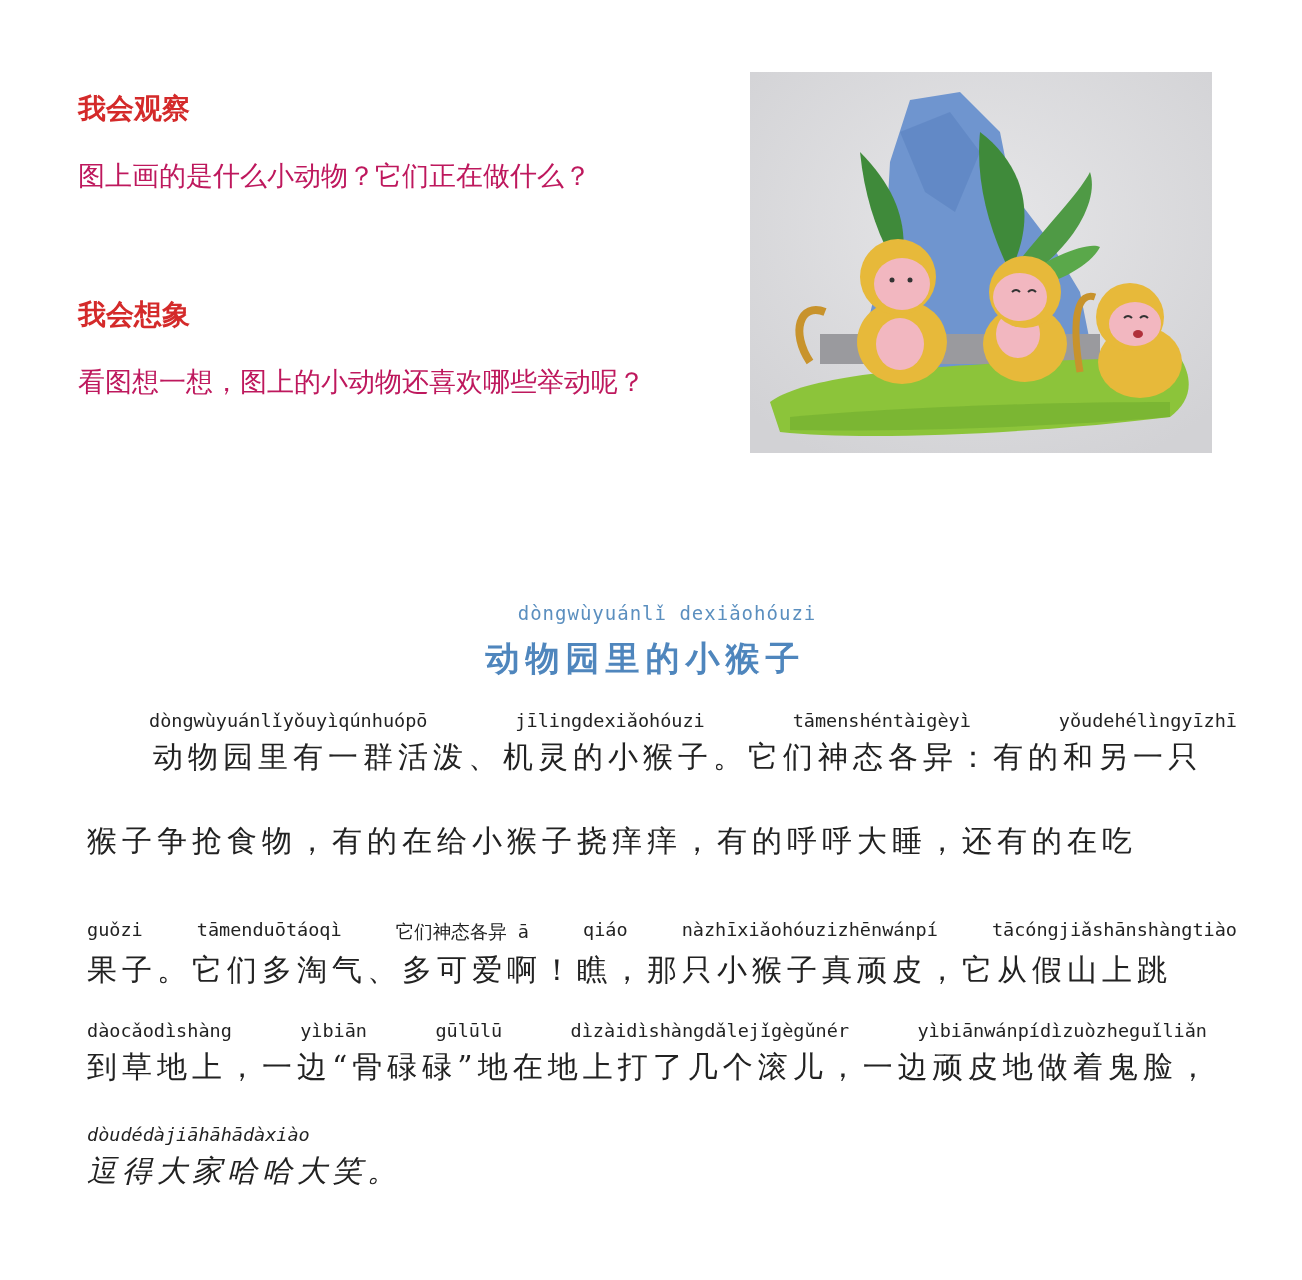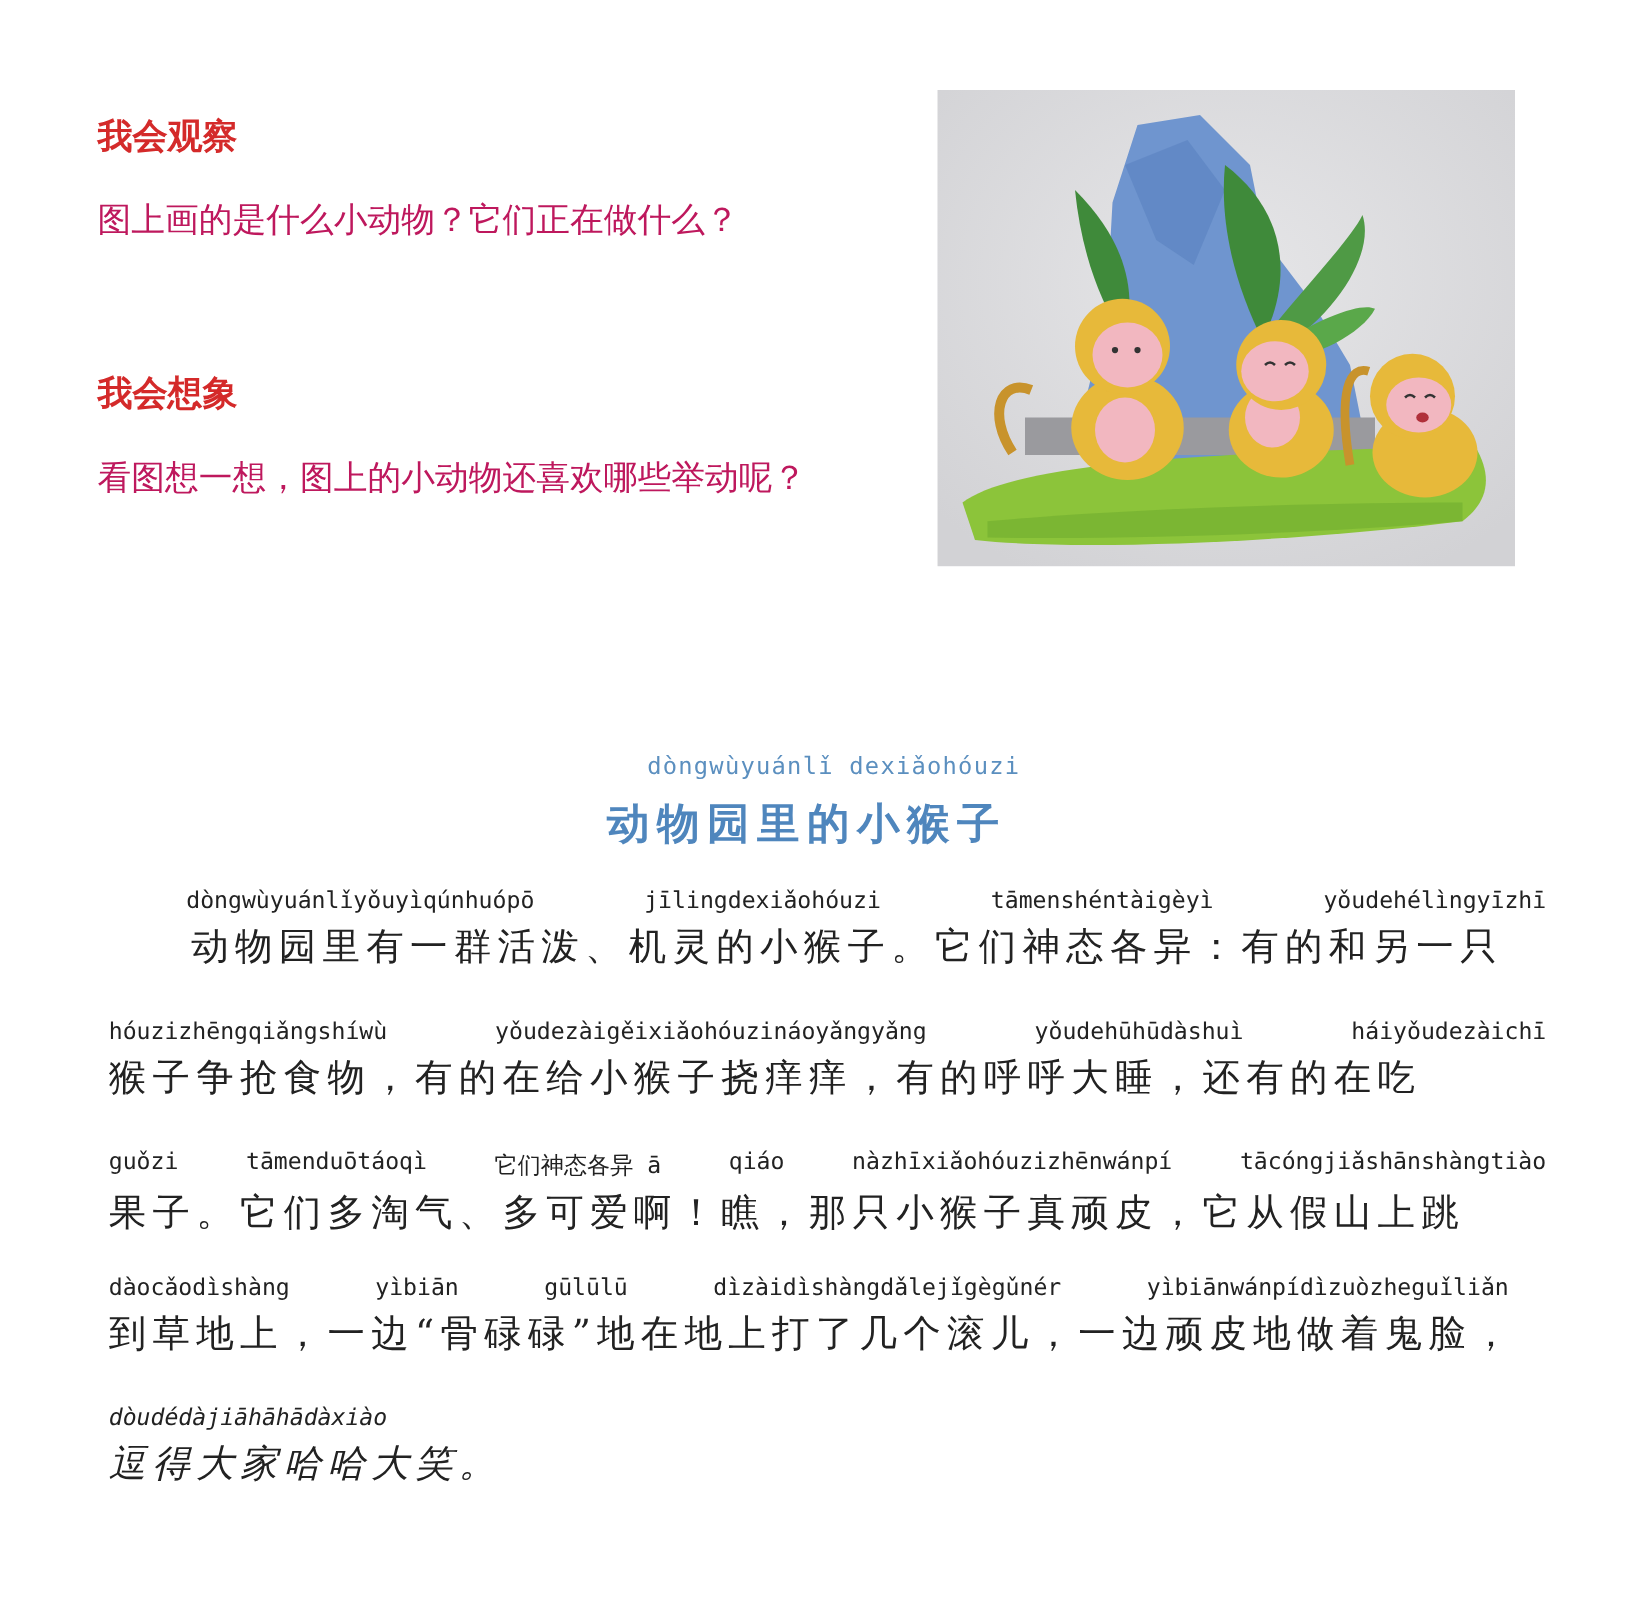--- a/index.html
+++ b/index.html
@@ -85,26 +85,20 @@
   <div class="py">
     <span>dòngwùyuánlǐyǒuyìqúnhuópō</span>
     <span>jīlingdexiǎohóuzi</span>
     <span>tāmenshéntàigèyì</span>
     <span>yǒudehélìngyīzhī</span>
   </div>
   <div class="hz">动物园里有一群活泼、机灵的小猴子。它们神态各异：有的和另一只</div>
 </div>
 
 <div class="line" style="top:815px;">
-  <div class="py">
-    <span>hóuzizhēngqiǎngshíwù</span>
-    <span>yǒudezàigěixiǎohóuzináoyǎngyǎng</span>
-    <span>yǒudehūhūdàshuì</span>
-    <span>háiyǒudezàichī</span>
-  </div>
   <div class="hz">猴子争抢食物，有的在给小猴子挠痒痒，有的呼呼大睡，还有的在吃</div>
 </div>
 
 <div class="line" style="top:919px;">
   <div class="py">
     <span>guǒzi</span>
     <span>tāmenduōtáoqì</span>
     <span>它们神态各异 ā</span>
     <span>qiáo</span>
     <span>nàzhīxiǎohóuzizhēnwánpí</span>

